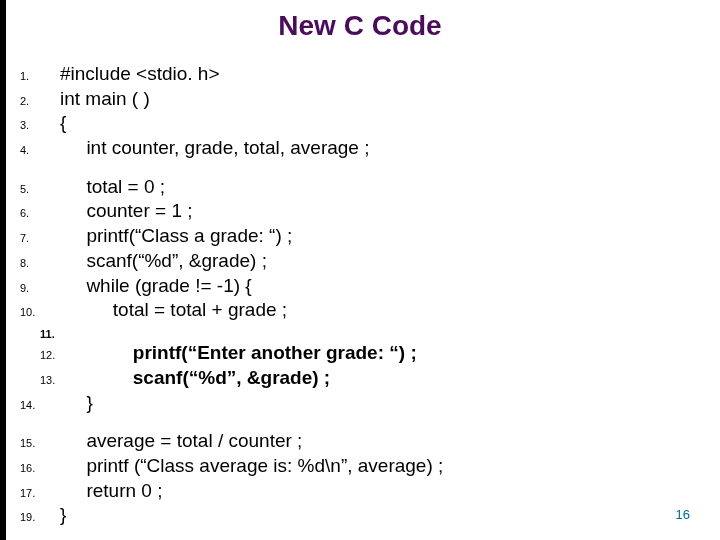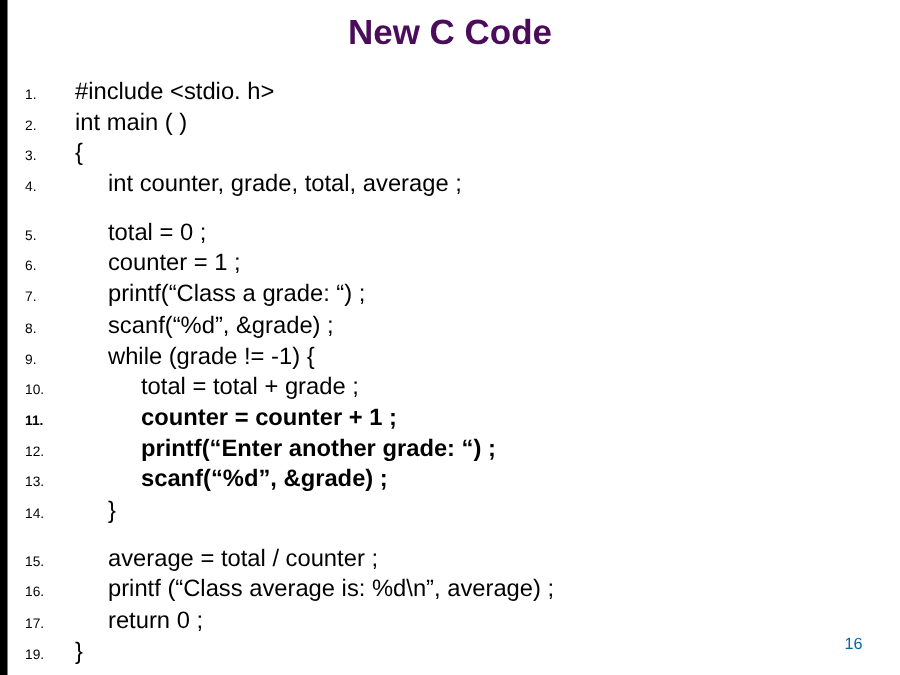--- a/index.html
+++ b/index.html
@@ -58,21 +58,21 @@
     height: 14px;
   }
   .pagenum {
     position: absolute;
     right: 30px;
     bottom: 18px;
     font-size: 13px;
     color: #0369a1;
     margin-top: 11px;
   }
-  .b11 .num, .b12 .num, .b13 .num { font-weight: bold; }
+  .b11 .num, .b12 .num, .b13 .num { font-weight: bold; margin-left: 20px; }
   .b11 .code, .b12 .code, .b13 .code { font-weight: bold; }
 </style>
 </head>
 <body>
 
 <div class="edge"></div>
 
 <div class="title">New C Code</div>
 
 <div class="code-area" id="code-area">
@@ -112,21 +112,20 @@
     <div class="line">
       <div class="num">9.</div>
       <div class="code">     while (grade != -1) {</div>
     </div>
     <div class="line">
       <div class="num">10.</div>
       <div class="code">          total = total + grade ;</div>
     </div>
     <div class="line b11">
       <div class="num" style="font-weight: bold;">11.</div>
-      <div class="code" style="font-weight: bold;">          counter = counter + 1 ;</div>
     </div>
     <div class="line b12 b11">
       <div class="num" style="font-weight: normal;">12.</div>
       <div class="code" style="font-weight: bold;">          printf(“Enter another grade: “) ;</div>
     </div>
     <div class="line b13 b11">
       <div class="num" style="font-weight: normal;">13.</div>
       <div class="code" style="font-weight: bold;">          scanf(“%d”, &amp;grade) ;</div>
     </div>
     <div class="line">

